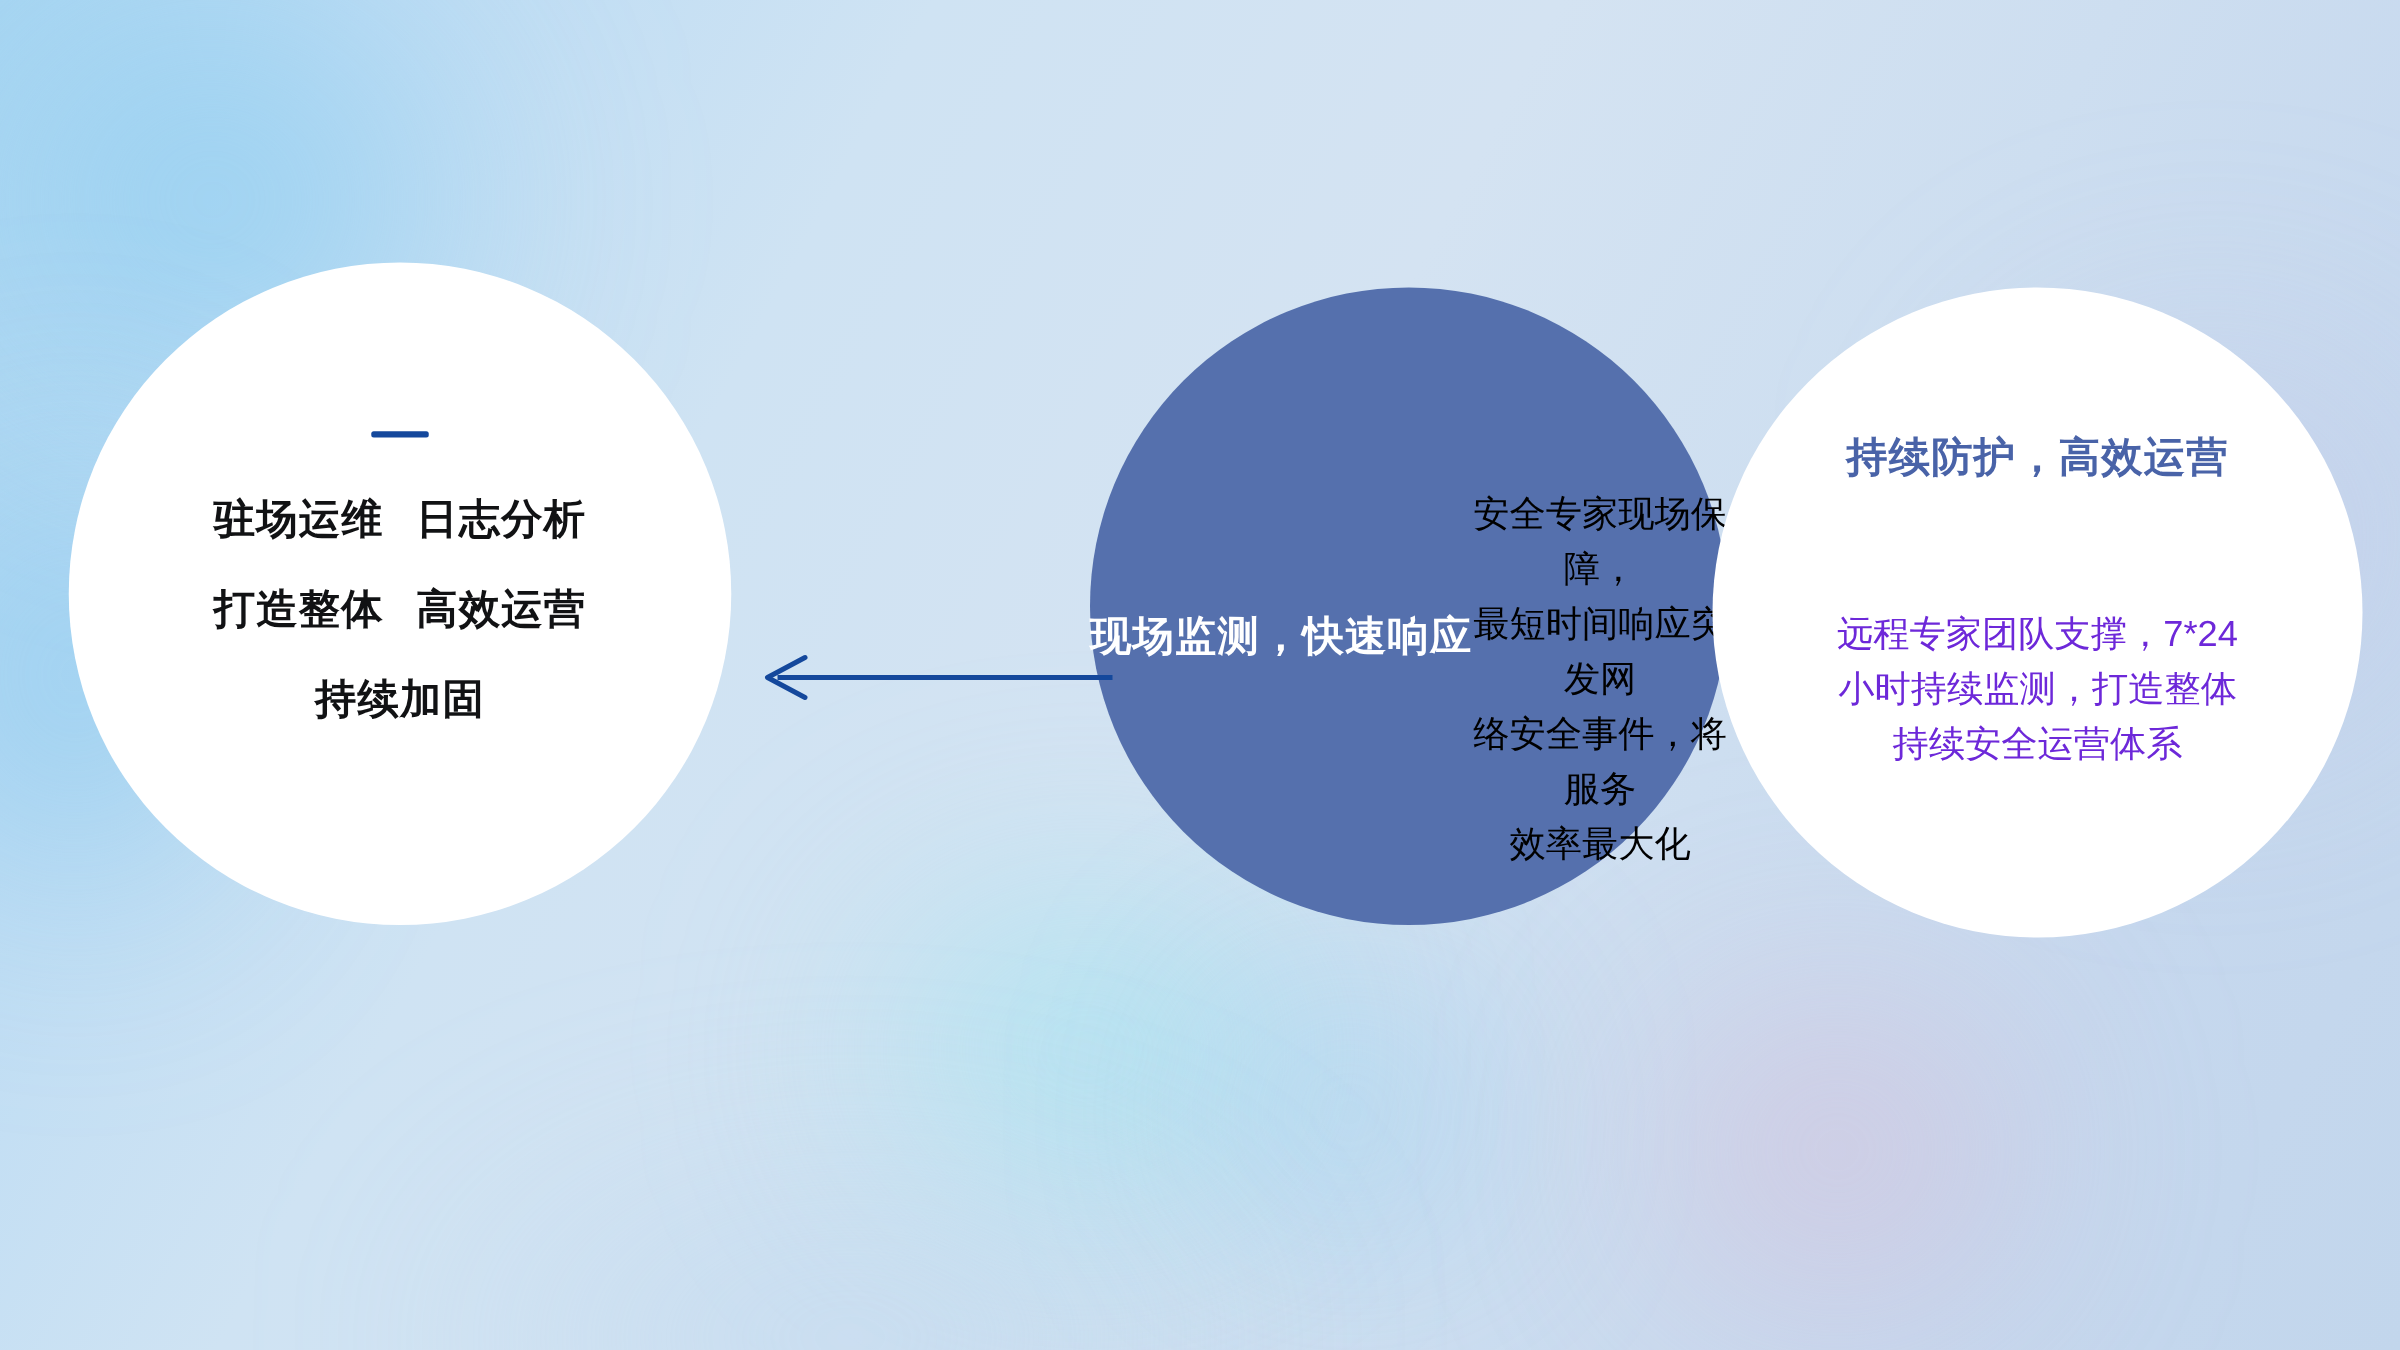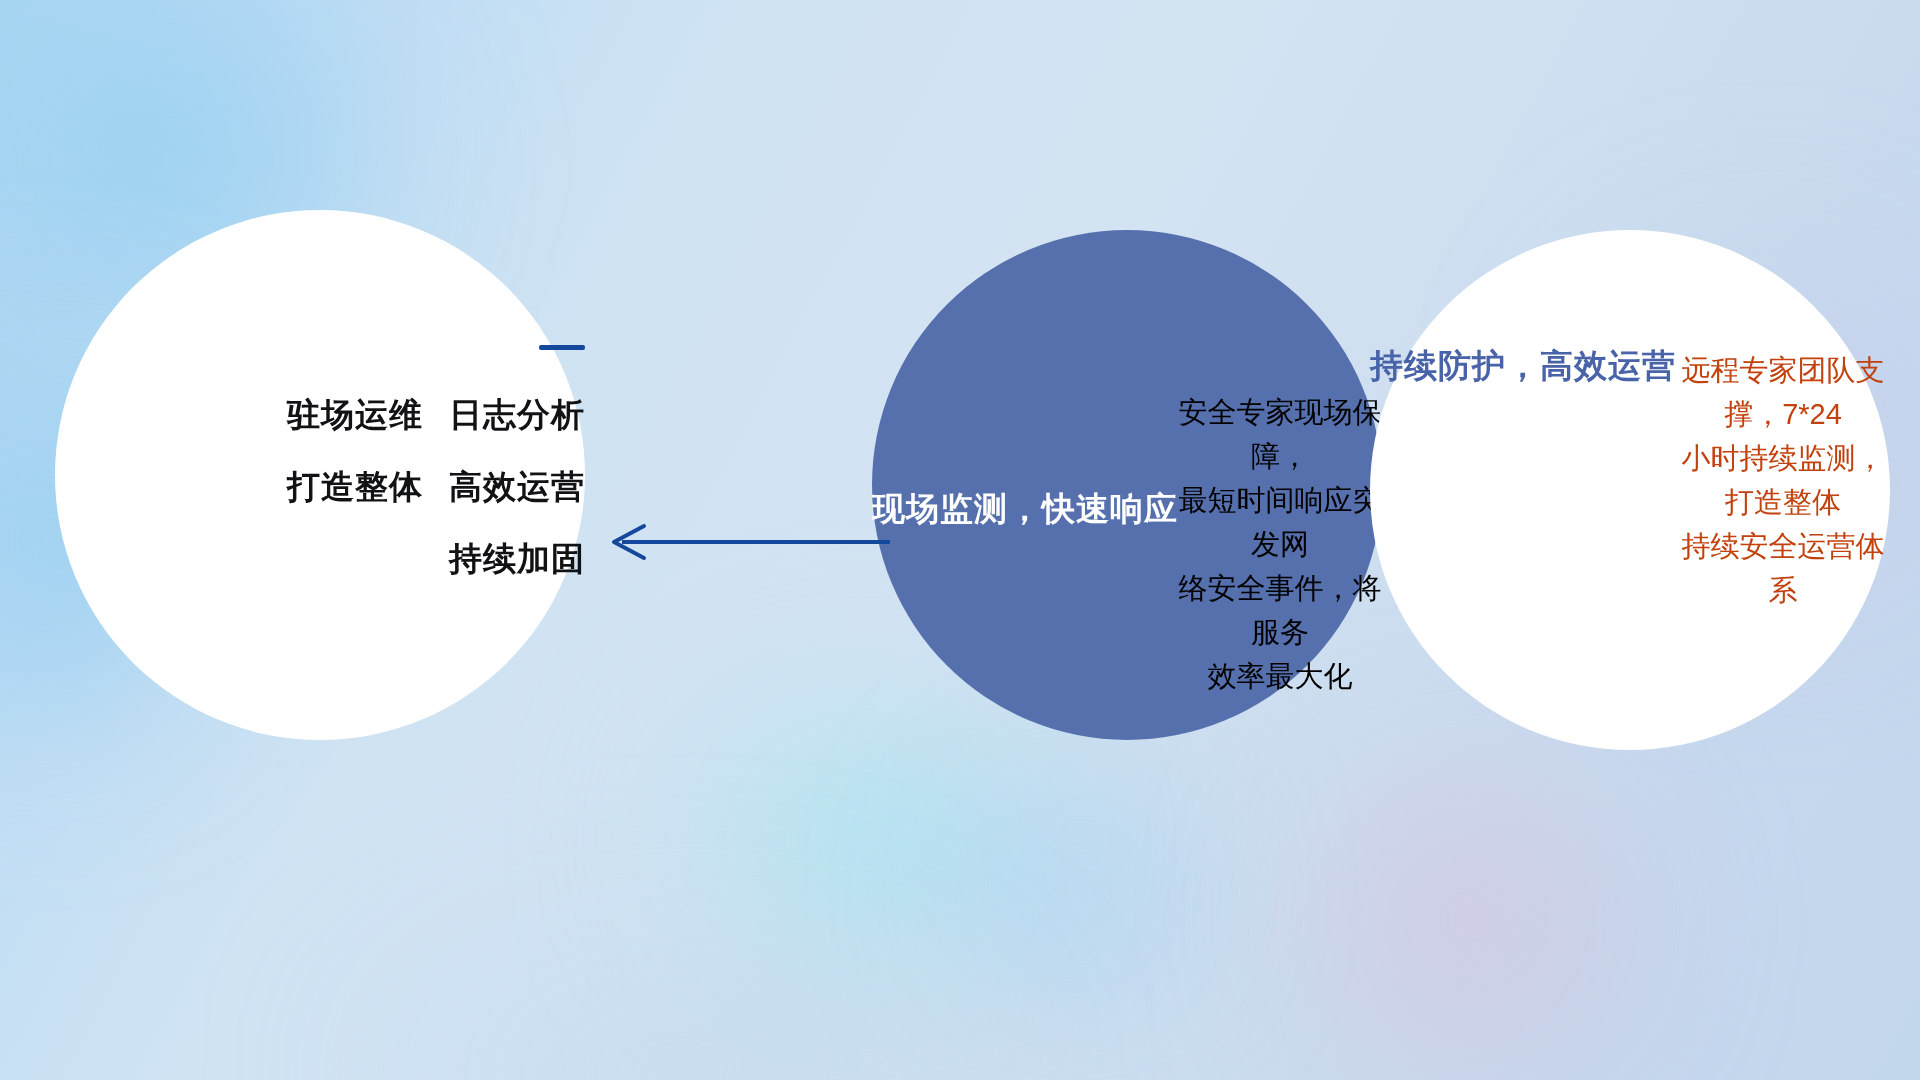--- a/index.html
+++ b/index.html
@@ -85,21 +85,21 @@
   }
 
   .circle-left {
     left: 55px;
     top: 210px;
     width: 530px;
     height: 530px;
     background: #ffffff;
     display: flex;
     flex-direction: column;
-    align-items: flex-end;
+    align-items: center;
     justify-content: flex-start;
     padding-top: 135px;
   }
 
   .rule {
     width: 46px;
     height: 5px;
     border-radius: 2px;
     margin-bottom: 48px;
   }
@@ -130,22 +130,22 @@
     z-index: 2;
   }
 
   .circle-right {
     left: 1370px;
     top: 230px;
     width: 520px;
     height: 520px;
     background: #ffffff;
     display: flex;
-    flex-direction: row;
-    align-items: flex-start;
+    flex-direction: column;
+    align-items: center;
     justify-content: flex-start;
     padding-top: 118px;
     z-index: 3;
   }
 
   .card-title {
     font-size: 33px;
     font-weight: 700;
     letter-spacing: 1px;
     line-height: 1.1;
@@ -156,21 +156,21 @@
   .card-title.on-white { color: #4963a8; }
 
   .card-body {
     font-size: 29px;
     line-height: 1.52;
     text-align: center;
     white-space: pre-line;
     width: 330px;
   }
   .card-body.on-blue { color: #000000; }
-  .card-body.on-white { color: #c2410c; }
+  .card-body.on-white { color: #6d28d9; margin-top: 32px; }
 
   
   .arrow-svg {
     position: absolute;
     left: 600px;
     top: 512px;
     width: 300px;
     height: 60px;
     z-index: 4;
     overflow: visible;

